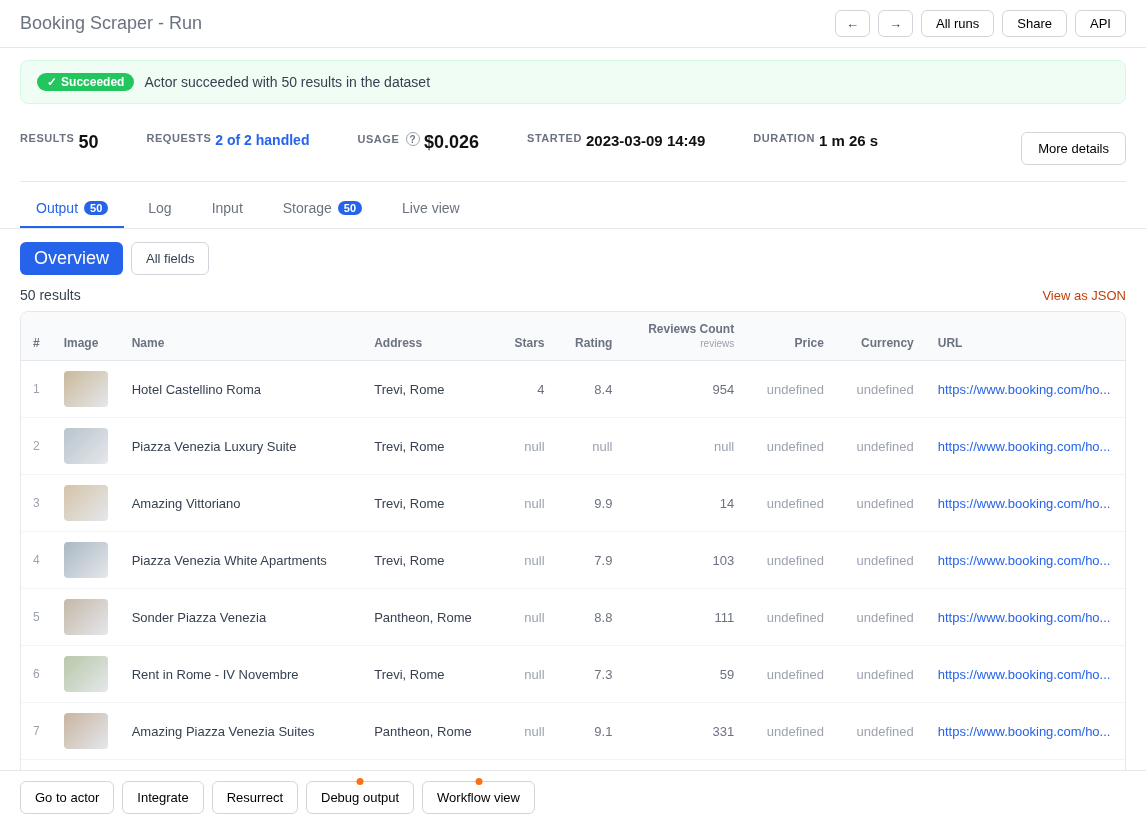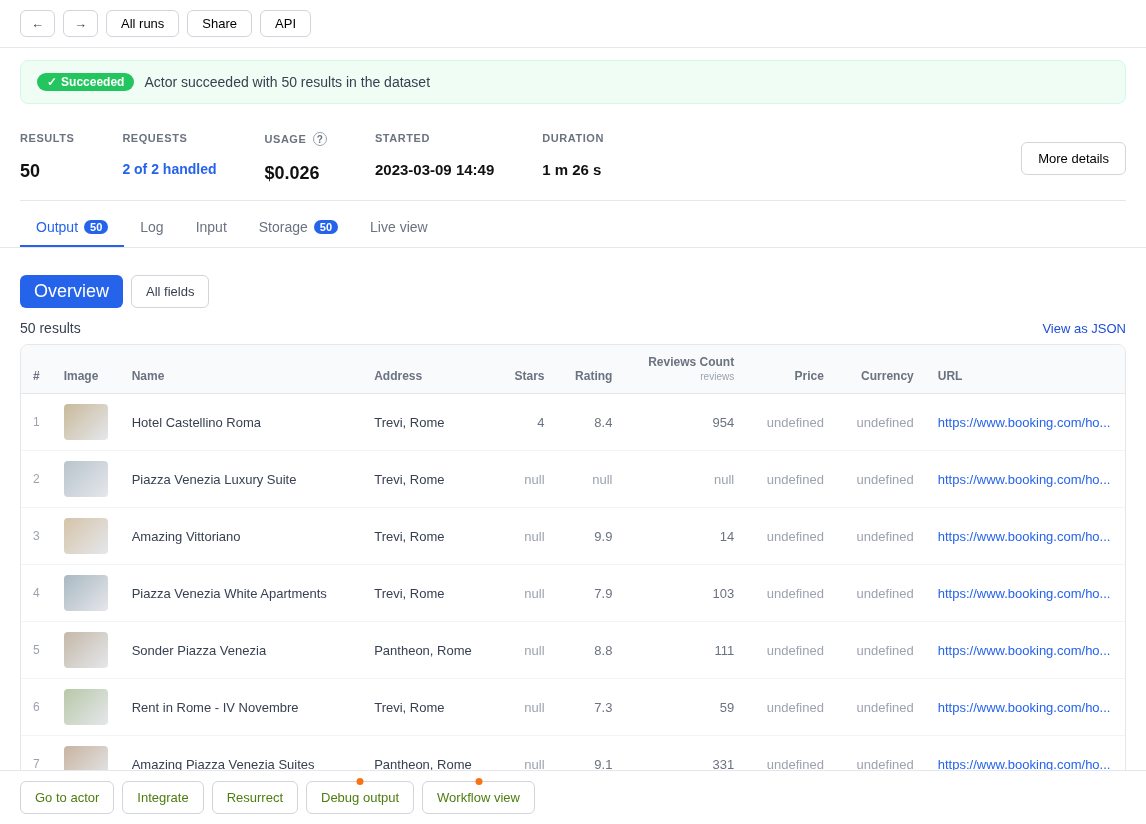--- a/index.html
+++ b/index.html
@@ -11,65 +11,69 @@
     .header-actions { display: flex; gap: 8px; align-items: center; }
     .btn-nav { background: #fff; border: 1px solid #d1d5db; border-radius: 6px; padding: 5px 10px; cursor: pointer; color: #374151; font-size: 13px; }
     .btn-share { background: #fff; border: 1px solid #d1d5db; border-radius: 6px; padding: 5px 14px; cursor: pointer; font-size: 13px; }
     .btn-api { background: #fff; border: 1px solid #d1d5db; border-radius: 6px; padding: 5px 14px; cursor: pointer; font-size: 13px; }
 
     .status-bar { margin: 12px 20px; border: 1px solid #d1fae5; background: #f0fdf4; border-radius: 8px; padding: 12px 16px; display: flex; align-items: center; gap: 10px; }
     .status-badge { background: #22c55e; color: #fff; font-size: 12px; font-weight: 600; padding: 2px 10px; border-radius: 12px; display: flex; align-items: center; gap: 4px; }
     .status-text { color: #374151; font-size: 14px; }
 
     .metrics { margin: 0 20px 8px; display: flex; gap: 48px; padding: 16px 0; border-bottom: 1px solid #e5e7eb; align-items: flex-start; }
-    .metric { display: flex; flex-direction: column; gap: 17px; }
+    .metric { display: flex; gap: 4px; }
     .metric-label { font-size: 11px; font-weight: 600; color: #6b7280; text-transform: uppercase; letter-spacing: 0.05em; }
     .metric-value { font-size: 18px; font-weight: 700; color: #111; }
     .metric-value.blue { color: #2563eb; font-size: 14px; font-weight: 600; }
     .more-details-btn { margin-left: auto; background: #fff; border: 1px solid #d1d5db; border-radius: 6px; padding: 8px 16px; cursor: pointer; font-size: 13px; font-weight: 500; align-self: center; }
 
-    .tabs { display: flex; gap: 0; padding: 0 20px; border-bottom: 1px solid #e5e7eb; margin-bottom: 27px; }
+    .tabs { display: flex; gap: 8px; padding: 0 20px; border-bottom: 1px solid #e5e7eb; margin-bottom: 13px; }
     .tab { padding: 10px 16px; cursor: pointer; font-size: 14px; color: #6b7280; border-bottom: 2px solid transparent; display: flex; align-items: center; gap: 6px; }
     .tab.active { color: #2563eb; border-bottom-color: #2563eb; font-weight: 500; }
     .tab-badge { background: #2563eb; color: #fff; font-size: 11px; font-weight: 700; padding: 1px 6px; border-radius: 10px; }
     .tab-badge.gray { background: #6b7280; }
 
     .view-controls { display: flex; gap: 8px; padding: 0 20px 12px; }
     .btn-overview { background: #2563eb; color: #fff; border: none; border-radius: 6px; padding: 6px 14px; cursor: pointer; font-size: 18px; font-weight: 500; }
     .btn-allfields { background: #fff; color: #374151; border: 1px solid #d1d5db; border-radius: 6px; padding: 6px 14px; cursor: pointer; font-size: 13px; }
 
     .results-header { display: flex; justify-content: space-between; align-items: center; padding: 0 20px 8px; }
     .results-count { font-size: 14px; color: #374151; }
-    .view-json-link { color: #1d4ed8; font-size: 13px; cursor: pointer; text-decoration: none; }
+    .view-json-link { color: #c2410c; font-size: 13px; cursor: pointer; text-decoration: none; }
 
     .table-container { margin: 0 20px; border: 1px solid #e5e7eb; border-radius: 8px; overflow: hidden; }
     table { width: 100%; border-collapse: collapse; font-size: 13px; }
     thead tr { background: #f9fafb; }
     th { padding: 10px 12px; text-align: left; font-size: 12px; font-weight: 600; color: #6b7280; border-bottom: 1px solid #e5e7eb; white-space: nowrap; vertical-align: bottom; }
     th.right { text-align: right; }
     td { padding: 10px 12px; border-bottom: 1px solid #f3f4f6; color: #374151; vertical-align: middle; }
     td.num { text-align: right; color: #6b7280; }
     td.null-val { text-align: right; color: #9ca3af; }
     td.undefined-val { color: #9ca3af; text-align: right; }
     td.url-val { color: #2563eb; cursor: pointer; max-width: 180px; overflow: hidden; text-overflow: ellipsis; white-space: nowrap; }
     .row-num { color: #9ca3af; text-align: center; font-size: 12px; }
     .img-placeholder { width: 44px; height: 36px; background: linear-gradient(135deg, #d1d5db 0%, #e5e7eb 100%); border-radius: 4px; }
 
     .bottom-bar { position: fixed; bottom: 0; left: 0; right: 0; background: #fff; border-top: 1px solid #e5e7eb; display: flex; align-items: center; gap: 8px; padding: 10px 20px; }
     .btn-export { background: #16a34a; color: #fff; border: none; border-radius: 6px; padding: 8px 16px; cursor: pointer; font-size: 13px; font-weight: 500; }
-    .btn-bottom { background: #fff; color: #4d7c0f; border: 1px solid #d1d5db; border-radius: 6px; padding: 8px 14px; cursor: pointer; font-size: 13px; position: relative; }
+    .btn-bottom { background: #fff; color: #000000; border: 1px solid #d1d5db; border-radius: 6px; padding: 8px 14px; cursor: pointer; font-size: 13px; position: relative; }
     .btn-bottom .orange-dot { position: absolute; top: -4px; left: 50%; transform: translateX(-50%); width: 7px; height: 7px; background: #f97316; border-radius: 50%; }
 
     .reviews-count-header { text-align: right; }
     .reviews-sub { font-size: 10px; color: #9ca3af; font-weight: 400; }
   </style>
 </head>
 <body>
 
 <div class="header">
+  <div class="header-title">
+    <span>Booking Scraper</span>
+    <span> - </span><span style="color:#6b7280; font-weight:400">Run</span>
+  </div>
   <div class="header-actions">
     <button class="btn-nav">←</button>
     <button class="btn-nav">→</button>
     <button class="btn-share">All runs</button>
     <button class="btn-share">Share</button>
     <button class="btn-api">API</button>
   </div>
 </div>
 
 <div class="status-bar">

